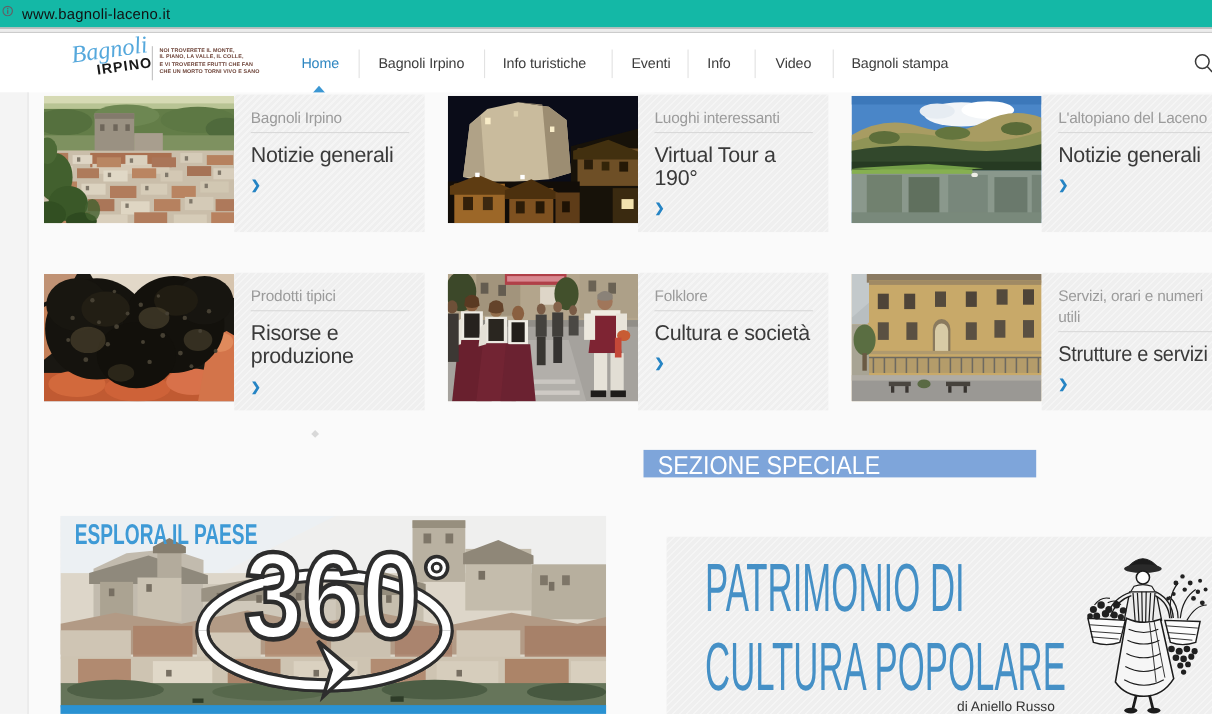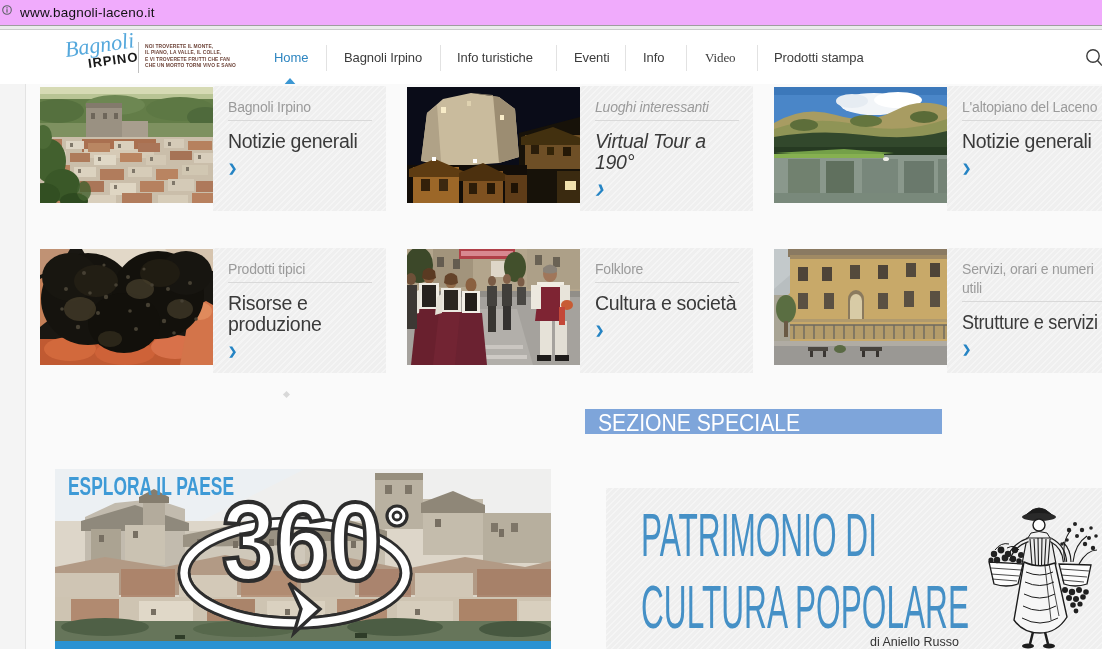--- a/index.html
+++ b/index.html
@@ -1,21 +1,21 @@
 <!DOCTYPE html>
 <html><head>
 <meta charset="utf-8">
 <style>
 * { margin:0; padding:0; box-sizing:border-box; }
 html,body { width:1102px; height:649px; overflow:hidden; background:#fff; font-family:"Liberation Sans", sans-serif; }
 #stage { position:relative; width:1102px; height:649px; }
 .abs { position:absolute; }
 
 
-#urlbar { left:0; top:0; width:1102px; height:25px; background:#f0abfc; }
+#urlbar { left:0; top:0; width:1102px; height:25px; background:#14b8a6; }
 #urltext { left:20px; top:5px; font-size:13.5px; color:#111; letter-spacing:0.2px; }
 #chromeband { left:0; top:25px; width:1102px; height:5px; background:#ececec; border-top:1px solid #9e9e9e; border-bottom:1px solid #cccccc; }
 
 
 #nav { left:0; top:30px; width:1102px; height:54px; background:#fff; }
 .navitem { position:absolute; top:20px; font-size:13px; color:#3c3c3c; letter-spacing:-0.1px; }
 .navsep { position:absolute; top:15px; width:1px; height:26px; background:#e2e2e2; }
 #navtri { position:absolute; left:282px; top:78px; width:0; height:0; border-left:8px solid transparent; border-right:8px solid transparent; border-bottom:9px solid #3b97d3; }
 
 
@@ -66,23 +66,23 @@
     <div class="navitem" style="left:274px; color:#2e86c1;">Home</div>
     <div class="navsep" style="left:326px;"></div>
     <div class="navitem" style="left:344px;">Bagnoli Irpino</div>
     <div class="navsep" style="left:440px;"></div>
     <div class="navitem" style="left:457px;">Info turistiche</div>
     <div class="navsep" style="left:556px;"></div>
     <div class="navitem" style="left:574px;text-align:center;">Eventi</div>
     <div class="navsep" style="left:625px;"></div>
     <div class="navitem" style="left:643px;">Info</div>
     <div class="navsep" style="left:686px;"></div>
-    <div class="navitem" style="left:705px;font-family:Liberation Serif, serif;">Video</div>
+    <div class="navitem" style="left:705px;">Video</div>
     <div class="navsep" style="left:757px;"></div>
-    <div class="navitem" style="left:774px;">Prodotti stampa</div>
+    <div class="navitem" style="left:774px;">Bagnoli stampa</div>
     <svg class="abs" style="left:1085px; top:18px;" width="17" height="20" viewBox="0 0 17 20">
         <circle cx="8" cy="8" r="6.2" fill="none" stroke="#3c3c3c" stroke-width="1.4"></circle>
         <line x1="12.5" y1="12.5" x2="17" y2="17.5" stroke="#3c3c3c" stroke-width="1.4"></line>
       </svg>
   </div>
   <div class="abs" id="navtri"></div>
 
   <div class="abs" id="page">
     <div class="abs" id="leftstrip"></div>
 
@@ -202,21 +202,21 @@
         <polygon points="52,86 76,76 100,88 100,94 52,94" fill="#4c300e"></polygon>
         <rect x="62" y="96" width="8" height="11" fill="#2c1c08"></rect>
         <rect x="80" y="96" width="8" height="11" fill="#261806"></rect>
         <rect x="98" y="88" width="22" height="28" fill="#5e3c18"></rect>
         <rect x="104" y="96" width="7" height="10" fill="#1e1204"></rect>
 
         <rect x="25" y="70" width="4" height="4" fill="#ffffff"></rect>
         <rect x="66" y="72" width="4" height="4" fill="#ffffff"></rect>
       </svg>
     </div>
-    <div class="abs card-txt stripes" style="left:580px; top:2px;font-style:italic;">
+    <div class="abs card-txt stripes" style="left:580px; top:2px;">
       <div class="cat">Luoghi interessanti</div>
       <div class="cdiv"></div>
       <div class="ctitle">Virtual Tour a 190°</div>
       <div class="carrow">❯</div>
     </div>
 
     <div class="abs card-img" style="left:774px; top:3px;" id="img3">
       <svg width="173" height="116" viewBox="0 0 173 116">
         <rect width="173" height="116" fill="#4a86c8"></rect>
         <rect y="0" width="173" height="8" fill="#3c78ba"></rect>

